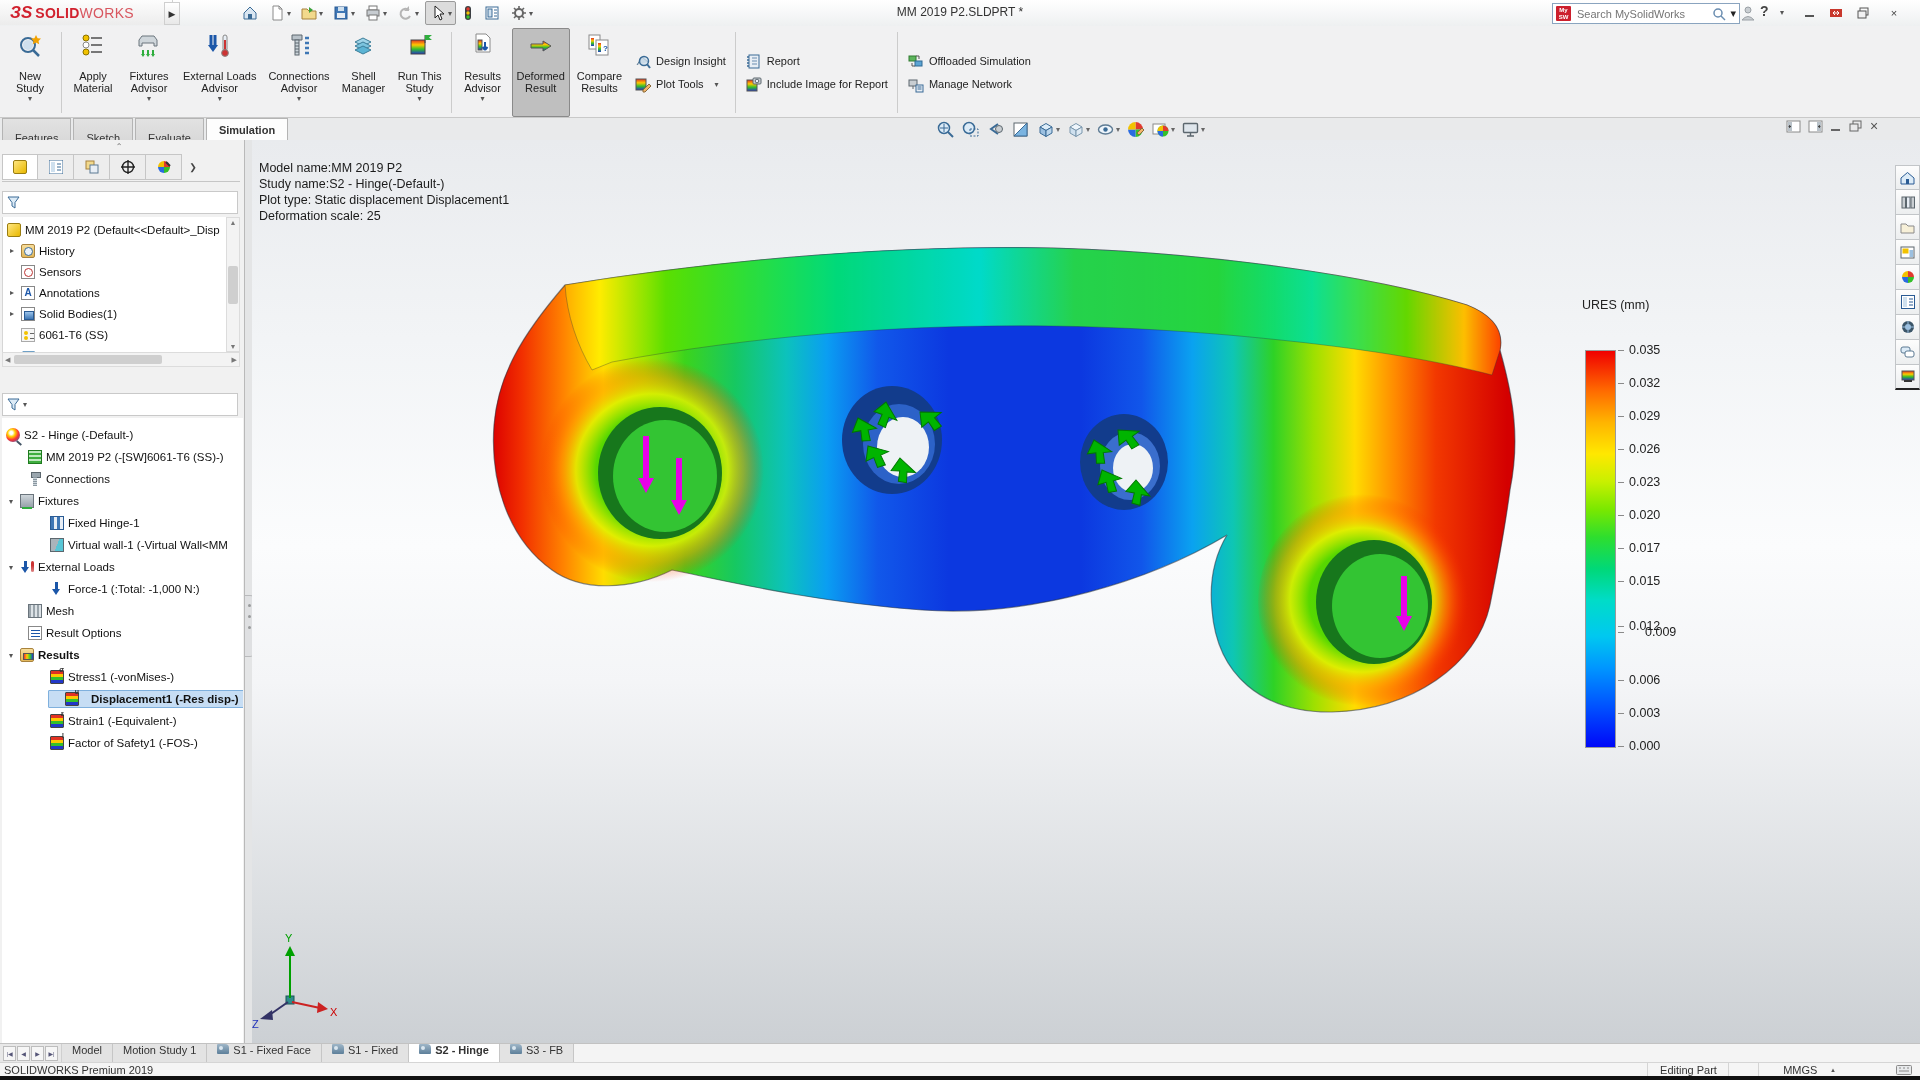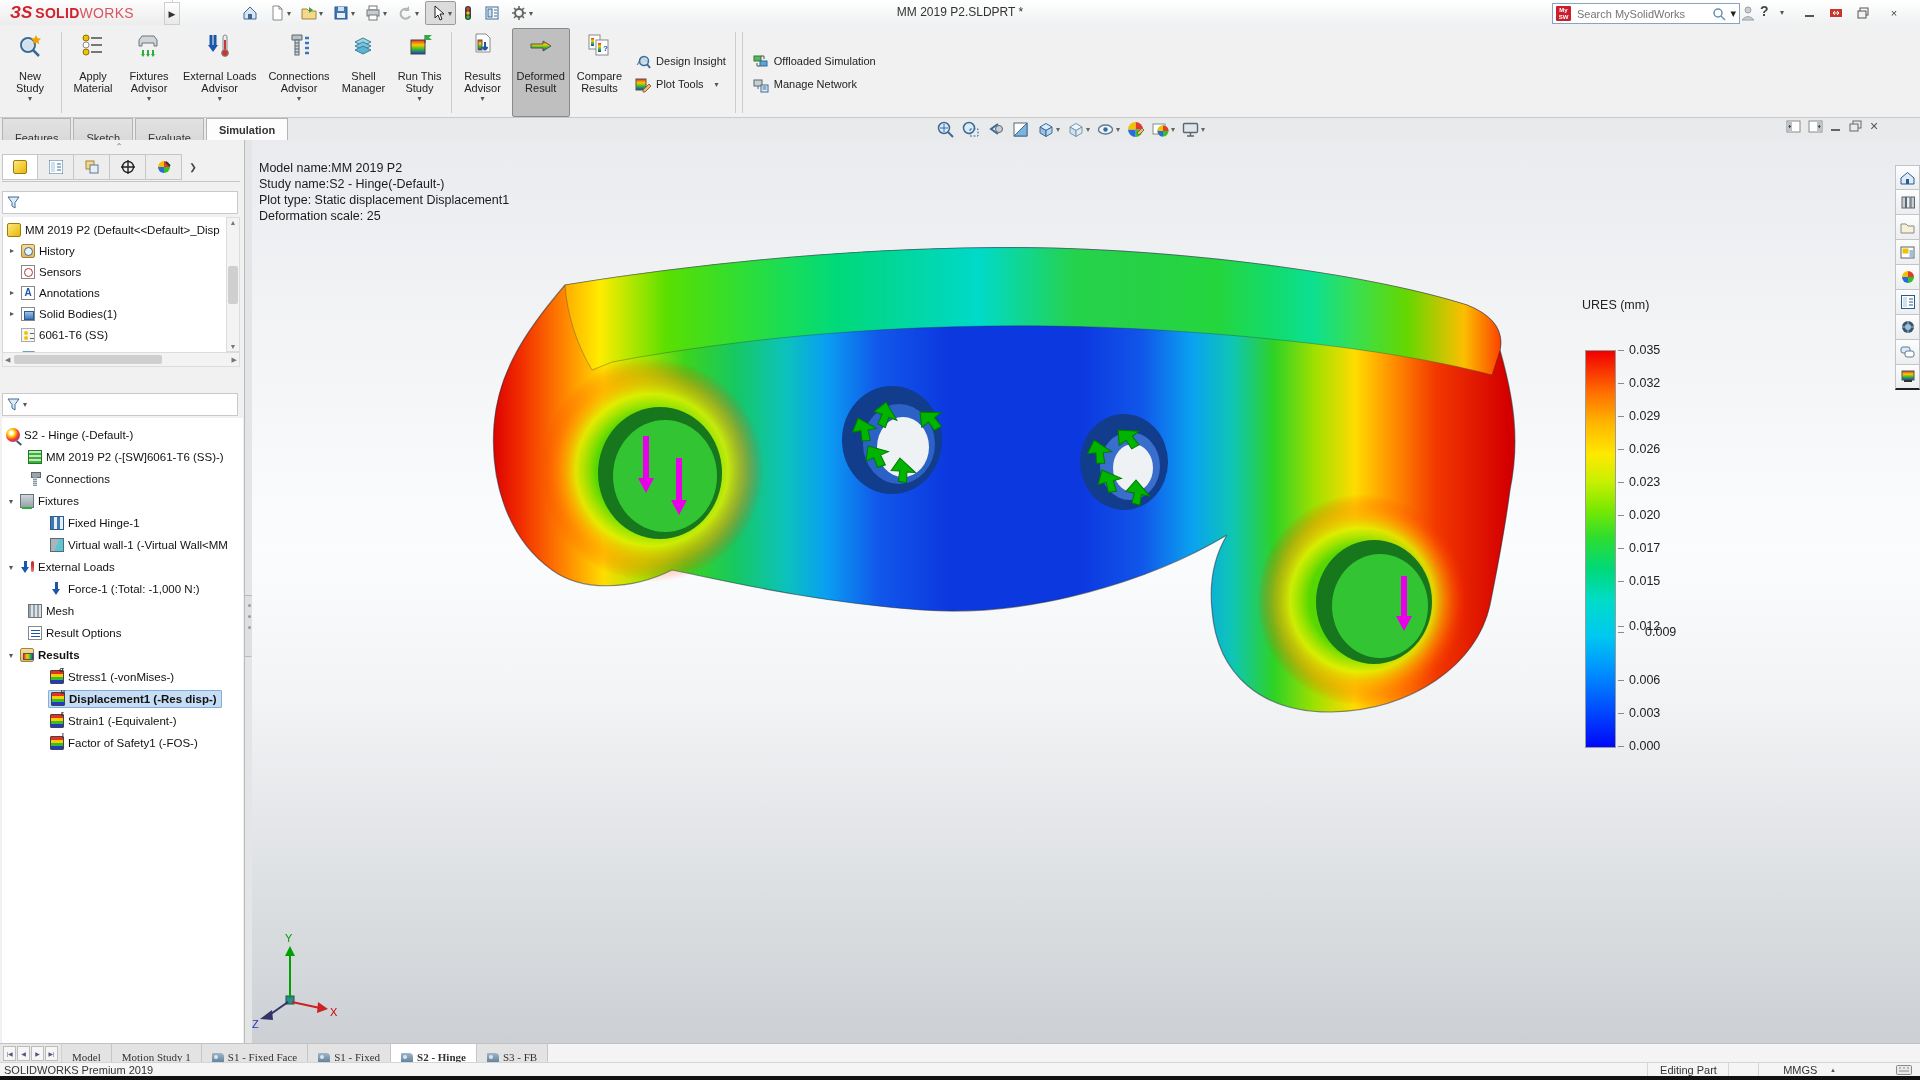--- a/index.html
+++ b/index.html
@@ -73,21 +73,21 @@
   #filter2{top:253px;}
   #filter1{top:51px;}
   #tree2{position:absolute;left:2px;top:278px;width:241px;height:729px;background:#fff;overflow:hidden;}
   .trow{display:flex;align-items:center;height:21px;gap:4px;padding-left:4px;white-space:nowrap;overflow:hidden;}
   #tree2 .trow{height:22px;}
   .trow .exp{width:10px;font-size:8px;color:#555;text-align:center;flex:none;}
   .trow .lab{font-size:11.5px;color:#111;}
   .trow.b .lab{font-weight:bold;}
   .ind1{padding-left:26px;}
   .ind2{padding-left:48px;}
-  .selwrap{display:flex;align-items:center;gap:4px;background:#c6ddf4;border:1px solid #7fb0dd;padding:1px 4px 1px 2px;border-radius:1px;justify-content:center;}
+  .selwrap{display:flex;align-items:center;gap:12px;background:#c6ddf4;border:1px solid #7fb0dd;padding:1px 4px 1px 16px;border-radius:1px;justify-content:center;}
   
   .ti{width:14px;height:14px;flex:none;position:relative;box-sizing:border-box;}
   .ti-part{background:linear-gradient(135deg,#ffe680,#e8b800);border:1px solid #9a7d10;border-radius:2px;}
   .ti-folder{background:linear-gradient(#f7dd9a,#e2b75c);border:1px solid #a8823c;border-radius:2px;}
   .ti-history::after{content:"";position:absolute;right:1px;bottom:1px;width:7px;height:7px;border-radius:50%;background:#eaf2fa;border:1px solid #3a6b96;}
   .ti-sensors{background:#fff;border:1px solid #888;}
   .ti-sensors::after{content:"";position:absolute;left:2px;top:2px;width:7px;height:7px;border-radius:50%;border:1.5px solid #b33;}
   .ti-ann{background:#fff;border:1px solid #888;color:#1b56a8;font-weight:bold;font-size:10px;line-height:12px;text-align:center;}
   .ti-solid{background:#fff;border:1px solid #888;}
   .ti-solid::after{content:"";position:absolute;left:2px;top:3px;width:8px;height:7px;background:linear-gradient(#9cc4ea,#3f77b5);border:1px solid #2a5b94;}
@@ -134,21 +134,21 @@
   
   #taskpane{position:absolute;right:0;top:25px;width:25px;}
   .tp{width:25px;height:25px;box-sizing:border-box;border:1px solid #c2c5c8;border-top:none;background:linear-gradient(#fdfdfd,#eceeef);
       display:flex;align-items:center;justify-content:center;font-size:13px;color:#3a5a78;}
   .tp:first-child{border-top:1px solid #c2c5c8;}
   .tp.active{border-bottom:2px solid #222;}
   
   #bottomtabs{position:absolute;left:0;top:1043px;width:1920px;height:19px;background:#f4f4f4;border-top:1px solid #c2c2c2;display:flex;align-items:stretch;}
   #navbtns{display:flex;align-items:center;gap:1px;padding:0 3px;background:#e8e8e8;border-right:1px solid #cfcfcf;}
   .nb{width:11px;height:13px;background:#f6f6f6;border:1px solid #bdbdbd;font-size:6px;color:#557;display:flex;align-items:center;justify-content:center;}
-  .btab{display:flex;align-items:flex-end;gap:4px;padding:0 10px;border-right:1px solid #c6c6c6;background:#e3e3e3;font-size:11px;color:#333;white-space:nowrap;font-family:Liberation Serif, serif;}
+  .btab{display:flex;align-items:flex-start;gap:4px;padding:0 10px;border-right:1px solid #c6c6c6;background:#e3e3e3;font-size:11px;color:#333;white-space:nowrap;}
   .btab.active{background:#ffffff;font-weight:bold;}
   .stico{width:12px;height:10px;background:linear-gradient(#9fb6c8,#5d7f9a);border-radius:1px 4px 1px 1px;flex:none;position:relative;}
   .stico::after{content:"";position:absolute;left:2px;top:2px;width:4px;height:4px;background:#d9e6ef;border-radius:50%;}
   
   #statusbar{position:absolute;left:0;top:1062px;width:1920px;height:14px;background:#f5f5f5;border-top:1px solid #d5d5d5;font-size:11px;color:#333;}
   #statusbar .sl{position:absolute;left:4px;top:1px;}
   .sseg{position:absolute;top:0;height:14px;border-left:1px solid #d5d5d5;display:flex;align-items:center;justify-content:center;}
   #blackbar{position:absolute;left:0;top:1076px;width:1920px;height:4px;background:#111;}
   svg{display:block;}
 </style>
@@ -402,20 +402,38 @@
       <div class="rsmall">
         <svg class="ri16">
             <rect x="2" y="3" width="10" height="11" fill="url(#rb1)" stroke="#555"></rect>
             <path d="M9 14 L15 8 l2 2 -6 6 h-2 z" fill="#f2b56a" stroke="#8a6a3a"></path>
           </svg>
         <span>Plot Tools</span>
         <span class="da">▾</span>
       </div>
     </div>
     <div class="rdiv"></div>
+    <div class="rsmallcol">
+      <div class="rsmall">
+        <svg class="ri16">
+            <rect x="4" y="2" width="10" height="13" fill="#e8eef5" stroke="#3a6b96"></rect>
+            <path d="M4 4 h-2 M4 7 h-2 M4 10 h-2 M4 13 h-2" stroke="#3a6b96" stroke-width="1.4"></path>
+            <path d="M7 5 h5 M7 8 h5 M7 11 h5" stroke="#6a8db0"></path>
+          </svg>
+        <span>Report</span>
+      </div>
+      <div class="rsmall">
+        <svg class="ri16">
+            <rect x="2" y="4" width="10" height="11" fill="url(#rb1)" stroke="#555"></rect>
+            <rect x="8" y="2" width="8" height="6" rx="1" fill="#c9ced2" stroke="#5c676e"></rect>
+            <circle cx="12" cy="5" r="1.8" fill="#eef" stroke="#5c676e"></circle>
+          </svg>
+        <span>Include Image for Report</span>
+      </div>
+    </div>
     <div class="rdiv"></div>
     <div class="rsmallcol">
       <div class="rsmall">
         <svg class="ri16">
             <rect x="2" y="3" width="7" height="5" fill="#5cb45c" stroke="#2f7a2f"></rect>
             <rect x="8" y="8" width="7" height="5" fill="#5ca4d4" stroke="#2f6a94"></rect>
             <path d="M5 10 v3 h3 M12 6 v-3 h-3" fill="none" stroke="#555"></path>
           </svg>
         <span>Offloaded Simulation</span>
       </div>

